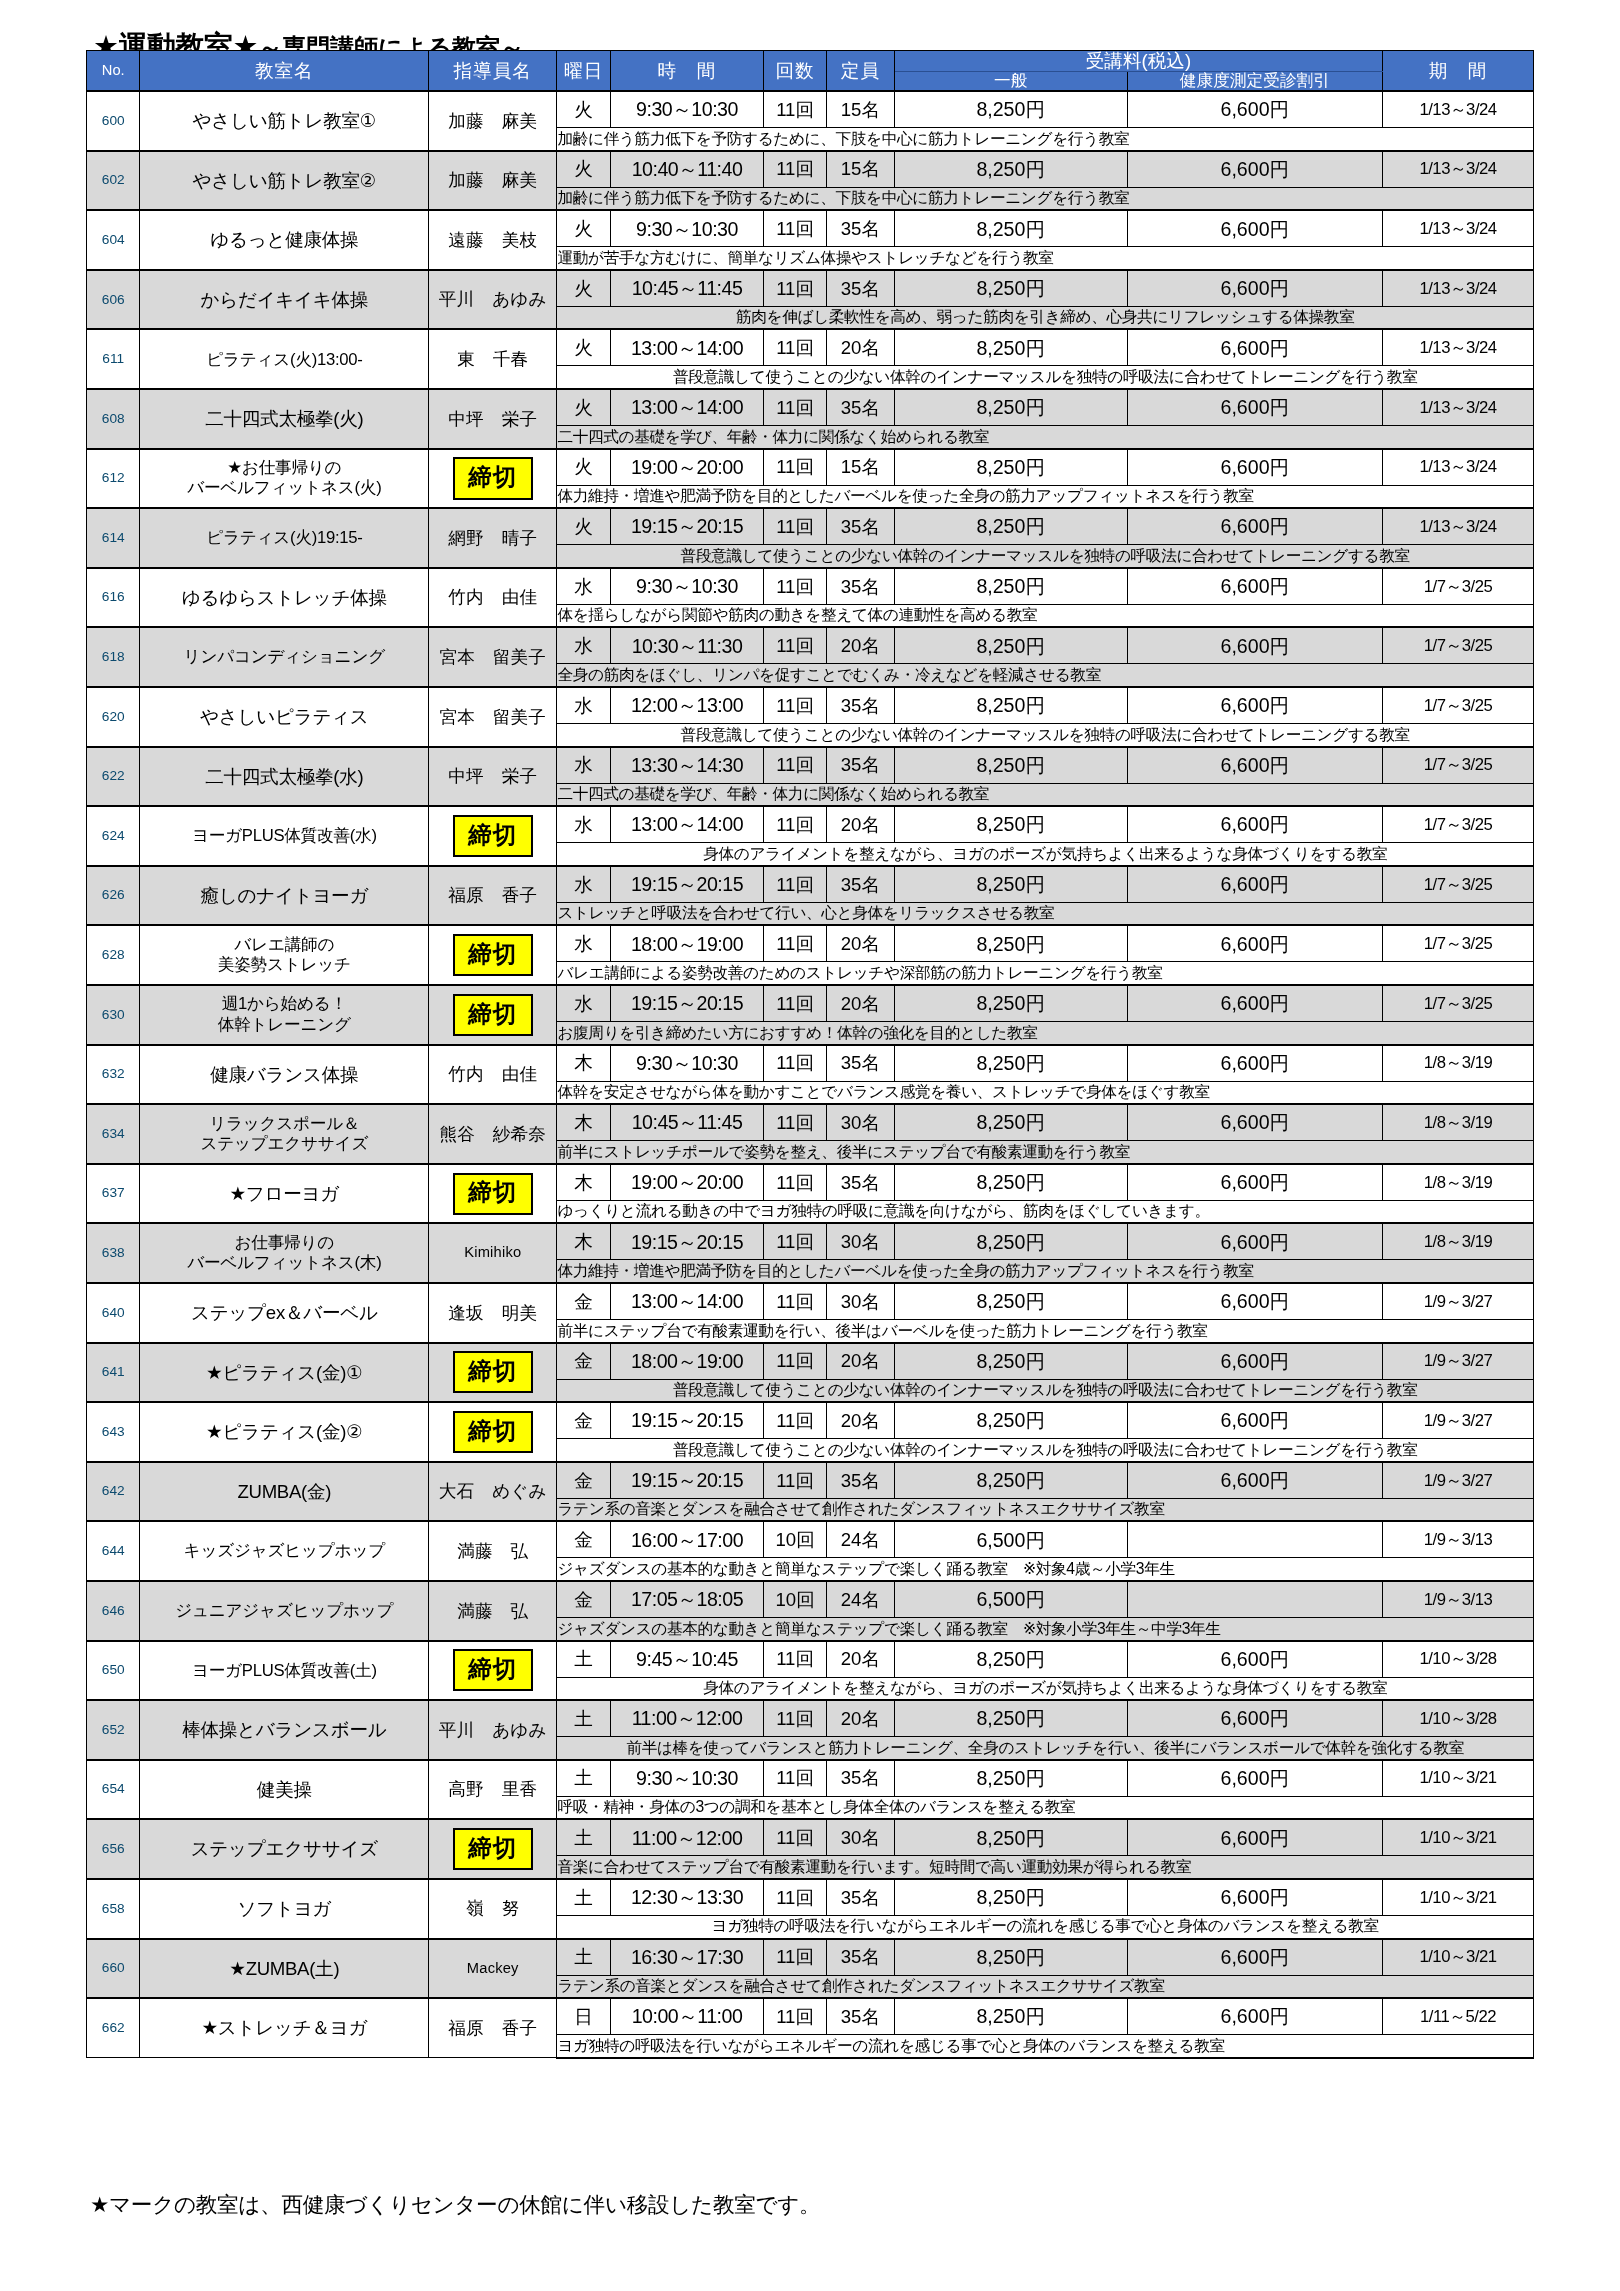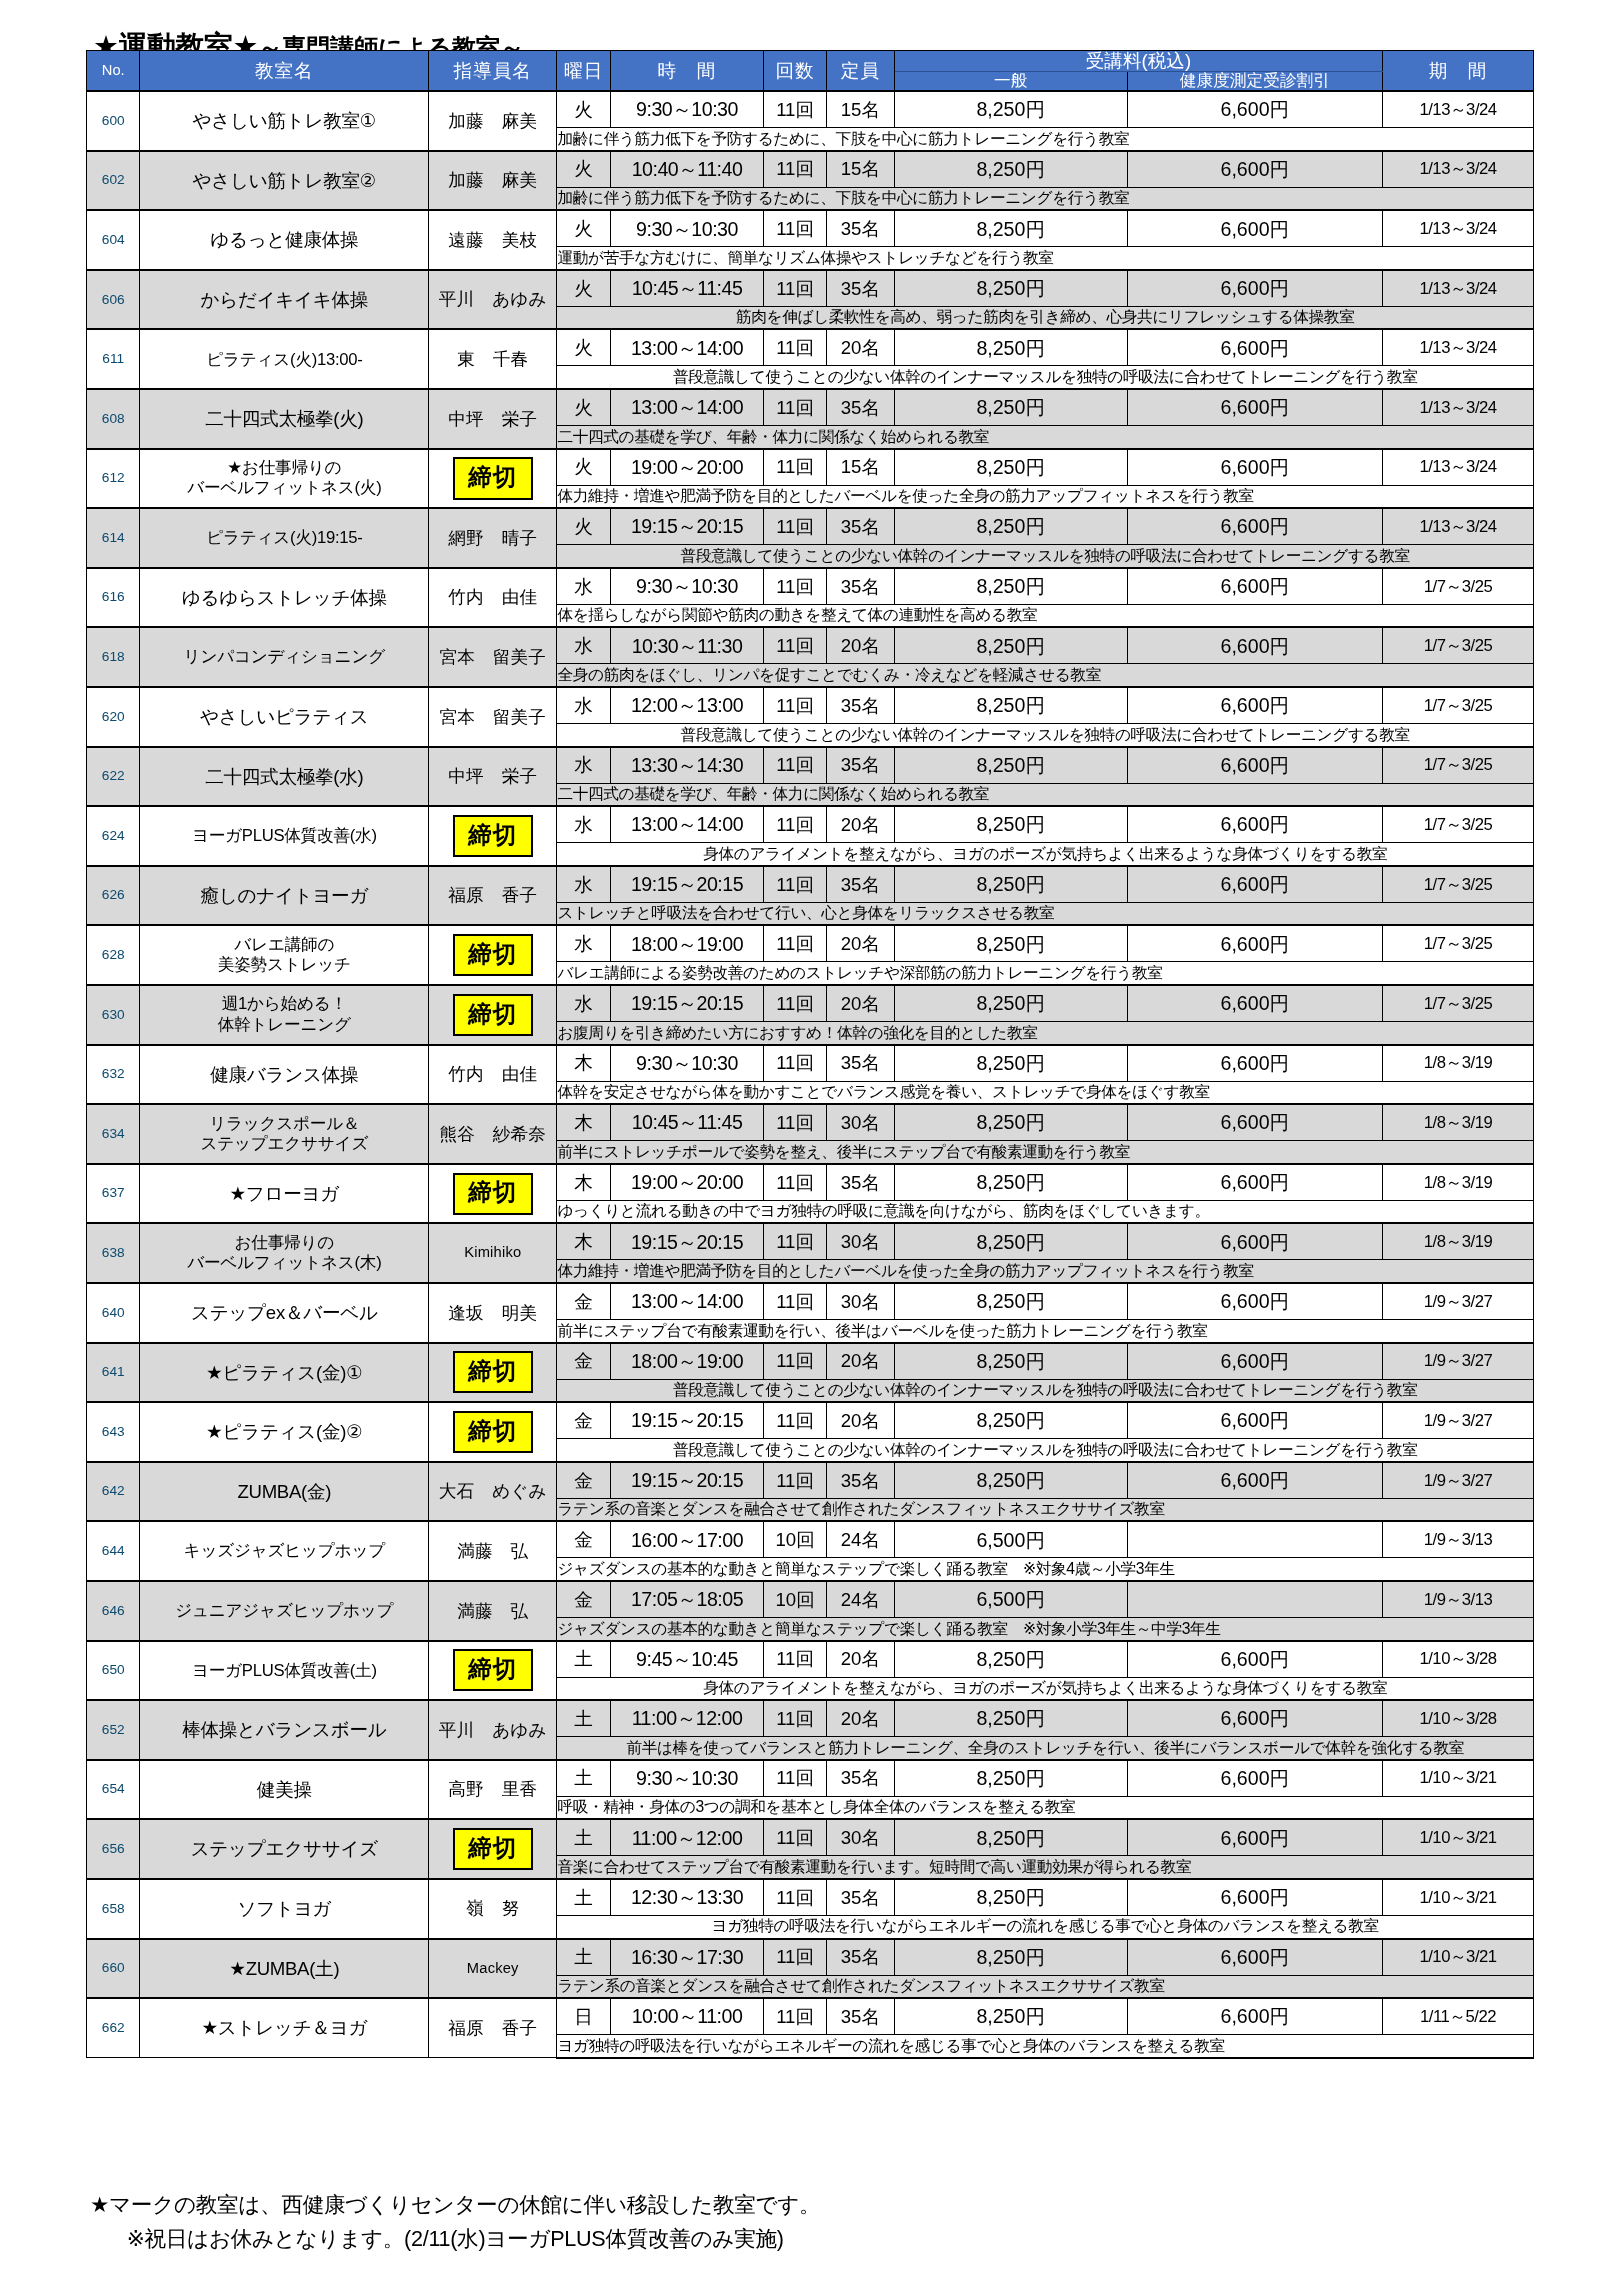--- a/index.html
+++ b/index.html
@@ -701,17 +701,16 @@
           <td class="term">1/11～5/22</td>
         </tr>
         <tr class="desc plain">
           <td class="desc-cell left" colspan="7">ヨガ独特の呼吸法を行いながらエネルギーの流れを感じる事で心と身体のバランスを整える教室</td>
         </tr>
       </tbody>
   </table>
 
   <div class="notes">
     <div>★マークの教室は、西健康づくりセンターの休館に伴い移設した教室です。</div>
-    <div>※祝日はお休みとなります。(2/11(水)ヨーガPLUS体質改善のみ実施)</div>
   </div>
 
 </div>
 
 
 </body></html>

